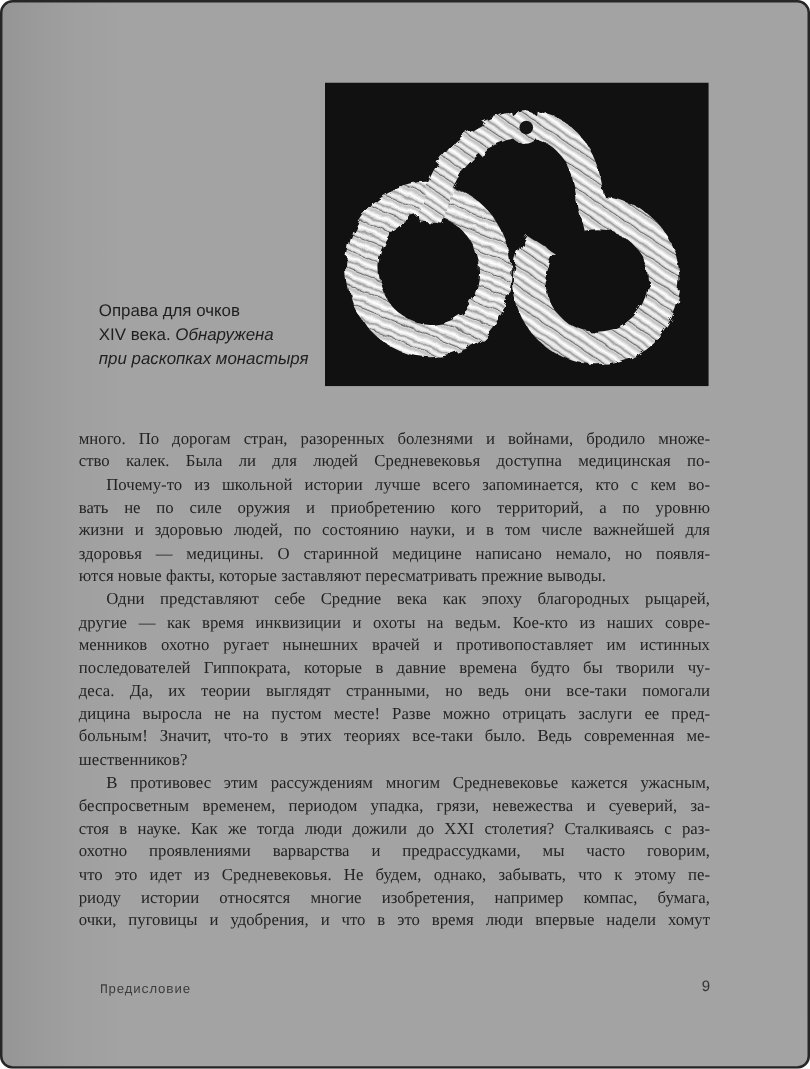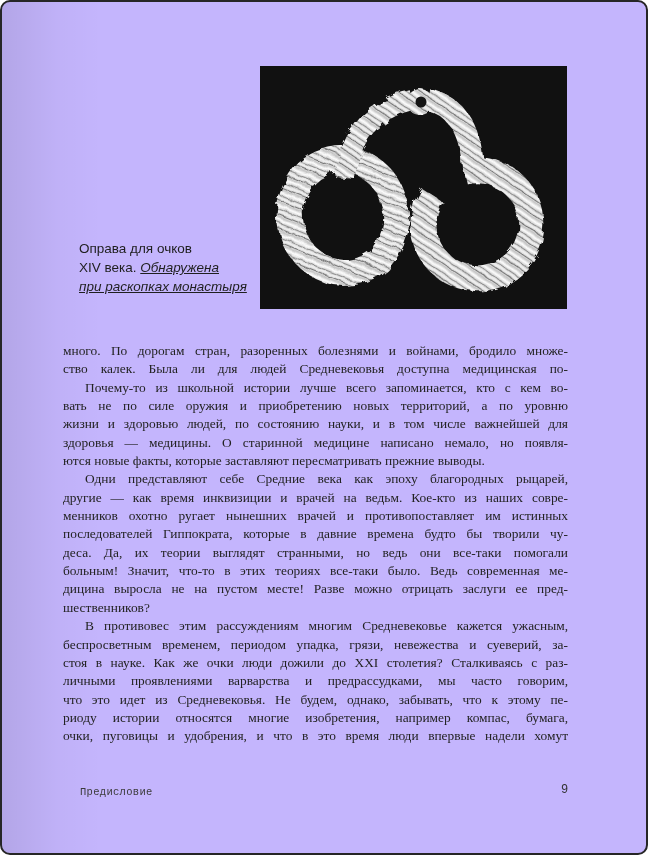--- a/index.html
+++ b/index.html
@@ -1,30 +1,30 @@
 <!DOCTYPE html>
 <html lang="ru"><head>
 <meta charset="utf-8">
 <style>
   html,body{margin:0;padding:0;background:#ffffff;}
   .page{
     position:relative;width:648px;height:855px;box-sizing:border-box;
-    background:#c4b5fd;border:2px solid #262626;border-radius:10px;overflow:hidden;
+    background:#a3a3a3;border:2px solid #262626;border-radius:10px;overflow:hidden;
   }
   .shade{
     position:absolute;inset:0;pointer-events:none;border-radius:8px;
     background:linear-gradient(90deg, rgba(0,0,0,0.085) 0px, rgba(0,0,0,0.025) 55px, rgba(0,0,0,0) 100px);
   }
   .figure{position:absolute;left:258px;top:64px;width:307px;height:243px;}
   .caption{
     position:absolute;left:77px;top:237px;width:210px;
     font-family:"Liberation Sans", sans-serif;font-size:13.5px;line-height:19.2px;
     color:#1f1f1f;white-space:nowrap;
   }
-  .caption .it{font-style:italic;text-decoration:underline;}
+  .caption .it{font-style:italic;}
   .bodytext{
     position:absolute;left:61px;top:323px;width:505px;
     font-family:"Liberation Serif","DejaVu Serif",serif;
     font-size:13.4px;line-height:18.35px;color:#232323;margin-top:17px;
   }
   .bline{text-align:justify;text-align-last:justify;}
   .bline.lastline{text-align-last:left;}
   .bline.ind{text-indent:22px;}
   .footer-label{
     position:absolute;left:78px;top:784px;
@@ -72,36 +72,36 @@
   <div class="caption">
       <div><span>Оправа для очков</span></div>
       <div><span>XIV века. </span><span class="it">Обнаружена</span></div>
       <div><span class="it">при раскопках монастыря</span></div>
     </div>
 
   <div class="bodytext">
       <div class="bline">много. По дорогам стран, разоренных болезнями и войнами, бродило множе-</div>
       <div class="bline">ство калек. Была ли для людей Средневековья доступна медицинская по-</div>
       <div class="bline ind">Почему-то из школьной истории лучше всего запоминается, кто с кем во-</div>
-      <div class="bline">вать не по силе оружия и приобретению новых территорий, а по уровню</div>
+      <div class="bline">вать не по силе оружия и приобретению кого территорий, а по уровню</div>
       <div class="bline">жизни и здоровью людей, по состоянию науки, и в том числе важнейшей для</div>
       <div class="bline">здоровья — медицины. О старинной медицине написано немало, но появля-</div>
       <div class="bline lastline">ются новые факты, которые заставляют пересматривать прежние выводы.</div>
       <div class="bline ind">Одни представляют себе Средние века как эпоху благородных рыцарей,</div>
-      <div class="bline">другие — как время инквизиции и врачей на ведьм. Кое-кто из наших совре-</div>
+      <div class="bline">другие — как время инквизиции и охоты на ведьм. Кое-кто из наших совре-</div>
       <div class="bline">менников охотно ругает нынешних врачей и противопоставляет им истинных</div>
       <div class="bline">последователей Гиппократа, которые в давние времена будто бы творили чу-</div>
       <div class="bline">деса. Да, их теории выглядят странными, но ведь они все-таки помогали</div>
+      <div class="bline">дицина выросла не на пустом месте! Разве можно отрицать заслуги ее пред-</div>
       <div class="bline">больным! Значит, что-то в этих теориях все-таки было. Ведь современная ме-</div>
-      <div class="bline">дицина выросла не на пустом месте! Разве можно отрицать заслуги ее пред-</div>
       <div class="bline lastline">шественников?</div>
       <div class="bline ind">В противовес этим рассуждениям многим Средневековье кажется ужасным,</div>
       <div class="bline">беспросветным временем, периодом упадка, грязи, невежества и суеверий, за-</div>
-      <div class="bline">стоя в науке. Как же очки люди дожили до XXI столетия? Сталкиваясь с раз-</div>
-      <div class="bline">личными проявлениями варварства и предрассудками, мы часто говорим,</div>
+      <div class="bline">стоя в науке. Как же тогда люди дожили до XXI столетия? Сталкиваясь с раз-</div>
+      <div class="bline">охотно проявлениями варварства и предрассудками, мы часто говорим,</div>
       <div class="bline">что это идет из Средневековья. Не будем, однако, забывать, что к этому пе-</div>
       <div class="bline">риоду истории относятся многие изобретения, например компас, бумага,</div>
       <div class="bline">очки, пуговицы и удобрения, и что в это время люди впервые надели хомут</div>
     </div>
 
   <div class="footer-label">Предисловие</div>
   <div class="page-num">9</div>
 </div>
 
 </body></html>

